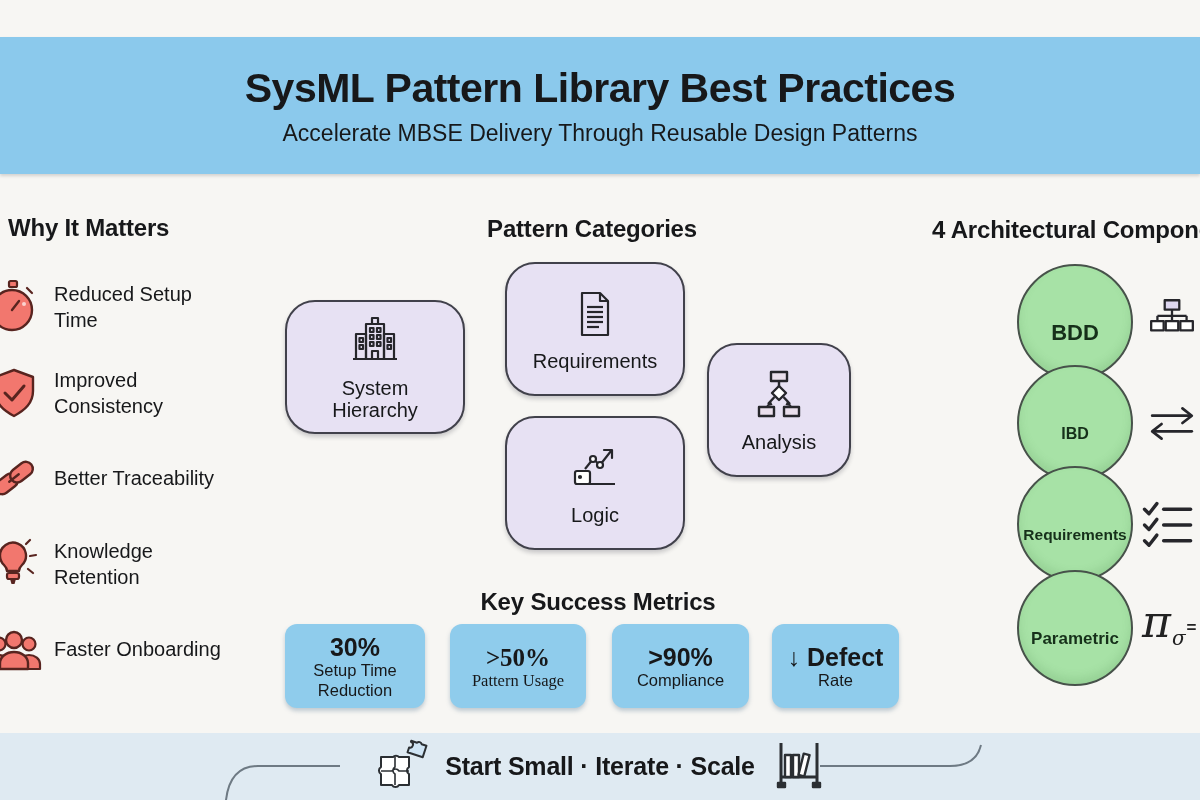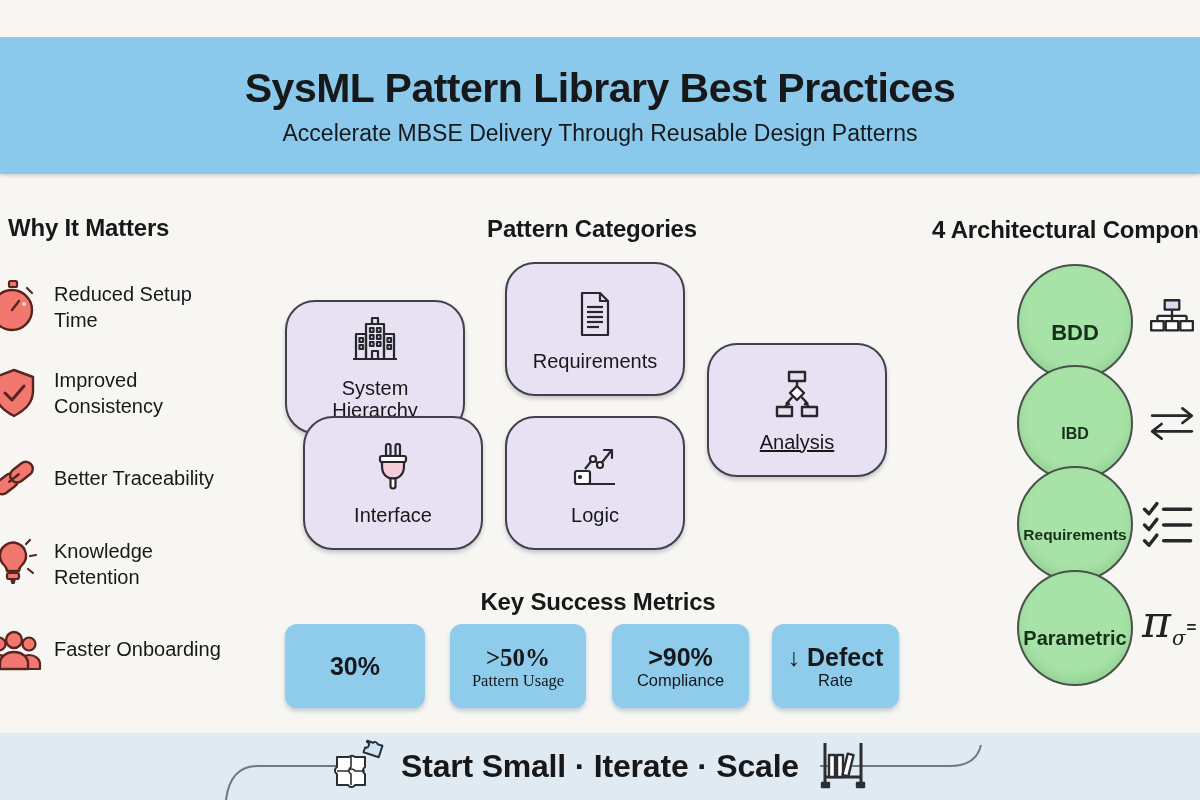--- a/index.html
+++ b/index.html
@@ -25,21 +25,21 @@
   .why-item .wicon{width:56px; height:56px; flex:0 0 56px;}
   .why-item .wlabel{font-size:20px; font-weight:500; line-height:1.3; width:175px;}
 
   
   .cat-heading{left:442px; top:215px; width:300px; text-align:center;}
   .card{position:absolute; width:180px; height:134px; background:var(--card-purple);
         border:2.5px solid #41414b; border-radius:30px; display:flex; flex-direction:column;
         align-items:center; justify-content:center; gap:4px; box-shadow:0 3px 4px rgba(40,40,55,.22);}
   .card .clabel{font-size:20px; font-weight:500; line-height:1.12; text-align:center; max-width:130px;}
   .card svg{width:56px; height:56px;}
-  .card-analysis{width:180px;text-decoration:underline;}
+  .card-analysis{width:144px;}
 
   
   .metrics-heading{left:448px; top:588px; width:300px; text-align:center;}
   .metric{position:absolute; top:624px; height:84px; background:var(--metric-blue); border-radius:12px;
           display:flex; flex-direction:column; align-items:center; justify-content:center;
           box-shadow:0 3px 4px rgba(90,120,145,.35); padding-top:2px;}
   .metric .mvalue{font-size:25px; font-weight:800; line-height:1.1;}
   .metric .mlabel{font-size:16.5px; font-weight:400; line-height:1.18; text-align:center; max-width:122px;}
 
   
@@ -55,21 +55,21 @@
   .pi-wrap .pi{font-size:44px; font-style:italic; line-height:1;}
   .pi-wrap .sigma{font-size:20px; font-style:italic; position:relative; top:26px; left:1px;}
   .pi-wrap .eq{font-size:17px; font-weight:700; position:relative; top:18px; left:2px;
                font-family:"Liberation Sans", sans-serif;}
 
   
   .footer{position:absolute; left:0; top:733px; width:1200px; height:67px; background:var(--footer-blue);}
   .footer-swoosh{position:absolute; left:0; top:0; width:1200px; height:67px;}
   .footer-content{position:absolute; left:0; top:0; width:1200px; height:67px; display:flex;
                   align-items:center; justify-content:center; gap:16px;}
-  .footer-tagline{font-size:32px; font-weight:600; letter-spacing:-.2px;}
+  .footer-tagline{font-size:25px; font-weight:600; letter-spacing:-.2px;}
 </style>
 </head>
 <body>
 
 <div class="canvas">
 
   <div class="banner">
     <h1>SysML Pattern Library Best Practices</h1>
     <div class="subtitle">Accelerate MBSE Delivery Through Reusable Design Patterns</div>
   </div>
@@ -174,32 +174,20 @@
         <line x1="20" y1="21" x2="36" y2="21"></line>
         <line x1="20" y1="26" x2="36" y2="26"></line>
         <line x1="20" y1="31" x2="36" y2="31"></line>
         <line x1="20" y1="36" x2="36" y2="36"></line>
         <line x1="20" y1="41" x2="32" y2="41"></line>
       </svg>
     </span>
     <span class="clabel">Requirements</span>
   </div>
 
-  <div class="card" style="left:303px; top:416px;">
-    <span>
-      <svg viewBox="0 0 56 56" width="54" height="54">
-        <rect x="21" y="4" width="4.5" height="12" rx="2" fill="none" stroke="#26262b" stroke-width="2.2"></rect>
-        <rect x="30.5" y="4" width="4.5" height="12" rx="2" fill="none" stroke="#26262b" stroke-width="2.2"></rect>
-        <rect x="15" y="16" width="26" height="6" rx="2" fill="#fff" stroke="#26262b" stroke-width="2.2"></rect>
-        <path d="M17 22 H39 V26 C39 34 34.5 38.5 28 38.5 C21.5 38.5 17 34 17 26 Z" fill="#f5cdd9" stroke="#26262b" stroke-width="2.2" stroke-linejoin="round"></path>
-        <path d="M25.5 38.5 h5 V46 a2.5 2.5 0 0 1 -5 0 Z" fill="#fff" stroke="#26262b" stroke-width="2.2"></path>
-      </svg>
-    </span>
-    <span class="clabel">Interface</span>
-  </div>
 
   <div class="card" style="left:505px; top:416px;">
     <span>
       <svg viewBox="0 0 56 56" width="54" height="54" fill="none" stroke="#26262b" stroke-width="2.2" stroke-linejoin="round">
         <line x1="10" y1="44" x2="48" y2="44"></line>
         <rect x="8" y="31" width="15" height="13" rx="2" fill="#fff"></rect>
         <circle cx="13" cy="37" r="1" fill="#26262b"></circle>
         <polyline points="18,29 26,19 33,25 44,11"></polyline>
         <circle cx="26" cy="19" r="3" fill="#fff"></circle>
         <circle cx="33" cy="25" r="3" fill="#fff"></circle>
@@ -223,20 +211,21 @@
         <rect x="33" y="40" width="15" height="9" fill="#eadfec"></rect>
       </svg>
     </span>
     <span class="clabel">Analysis</span>
   </div>
 
   <div class="section-heading metrics-heading">Key Success Metrics</div>
 
   <div class="metric" style="left:285px; width:140px;">
     <span class="mvalue">30%</span>
+    <span class="mlabel">Setup Time Reduction</span>
   </div>
   <div class="metric" style="left:450px; width:136px;font-family:Liberation Serif, serif;">
     <span class="mvalue">&gt;50%</span>
     <span class="mlabel">Pattern Usage</span>
   </div>
   <div class="metric" style="left:612px; width:137px;">
     <span class="mvalue">&gt;90%</span>
     <span class="mlabel">Compliance</span>
   </div>
   <div class="metric" style="left:772px; width:127px;">
@@ -249,21 +238,21 @@
   <div class="arch-circle" style="top:264px;">
     <span class="alabel" style="font-size:22px;">BDD</span>
   </div>
   <div class="arch-circle" style="top:365px;">
     <span class="alabel" style="font-size:16px;">IBD</span>
   </div>
   <div class="arch-circle" style="top:466px;">
     <span class="alabel" style="font-size:15.5px;">Requirements</span>
   </div>
   <div class="arch-circle" style="top:570px;">
-    <span class="alabel" style="font-size:20px;">Parametric</span>
+    <span class="alabel" style="font-size:17px;">Parametric</span>
   </div>
 
   <span class="arch-side-icon" style="left:1147px; top:298px;">
     <svg viewBox="0 0 48 40" width="50" height="42" fill="none" stroke="#26262b" stroke-width="2.2" stroke-linejoin="round">
       <rect x="17" y="2" width="14" height="9" fill="#ded7f0"></rect>
       <line x1="24" y1="11" x2="24" y2="17"></line>
       <line x1="10" y1="17" x2="38" y2="17"></line>
       <line x1="10" y1="17" x2="10" y2="22"></line>
       <line x1="24" y1="17" x2="24" y2="22"></line>
       <line x1="38" y1="17" x2="38" y2="22"></line>

